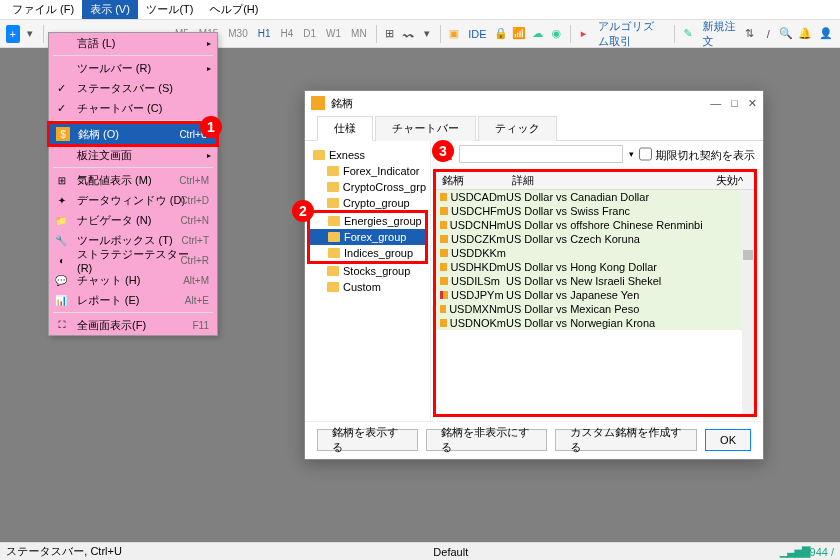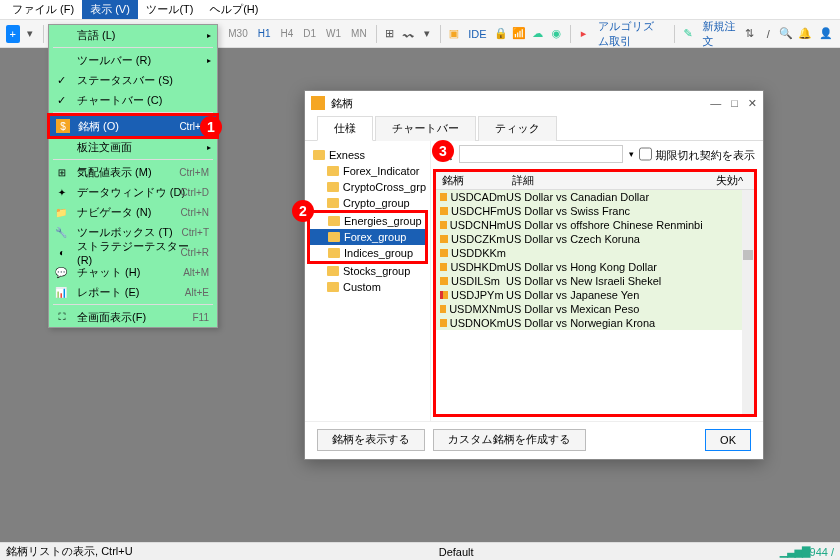--- a/index.html
+++ b/index.html
@@ -8,21 +8,21 @@
 .menubar .mi{padding:2px 8px;cursor:pointer}
 .menubar .mi.active{background:#1a5fb4;color:#fff}
 .toolbar{height:28px;background:#f5f5f5;display:flex;align-items:center;padding:0 6px;border-bottom:1px solid #ddd;gap:2px}
 .tbtn{width:22px;height:22px;display:flex;align-items:center;justify-content:center;color:#555}
 .tbtn.sq{width:18px;height:18px;background:#0a84ff;border-radius:2px;color:#fff}
 .tf{padding:0 4px;color:#888;font-size:10px}
 .tf.active{color:#1a5fb4;font-weight:normal}
 .sep{width:1px;height:18px;background:#ccc;margin:0 3px}
 .algo{color:#1a5fb4;padding:0 4px}
 .newo{color:#1a5fb4;padding:0 4px}
-.dropdown{position:absolute;top:24px;left:48px;width:170px;background:#86efac;border:1px solid #999;box-shadow:2px 2px 6px rgba(0,0,0,.2);z-index:10}
+.dropdown{position:absolute;top:32px;left:48px;width:170px;background:#f9a8d4;border:1px solid #999;box-shadow:2px 2px 6px rgba(0,0,0,.2);z-index:10}
 .dropdown .di{height:20px;display:flex;align-items:center;padding:0 20px 0 28px;position:relative}
 .dropdown .di.hl{background:#1a5fb4;color:#fff}
 .dropdown .di .sc{position:absolute;right:8px;color:#666;font-size:10px}
 .dropdown .di.hl .sc{color:#fff}
 .dropdown .di .arr{position:absolute;right:6px;font-size:8px}
 .dropdown .di .chk{position:absolute;left:8px}
 .dropdown .di .ico{position:absolute;left:6px;width:14px;height:14px;font-size:10px;display:flex;align-items:center;justify-content:center}
 .dropdown .dsep{height:1px;background:#ddd;margin:2px 4px}
 .dropdown .red{border:3px solid #f00;margin:-2px}
 .grayzone{position:absolute;top:48px;left:0;right:0;bottom:18px;background:#808080}
@@ -303,27 +303,28 @@
             </div>
           </div>
         <div class="scrollb">
             <div class="thumb"></div>
           </div>
       </div>
     </div>
   </div>
   <div class="dlg-btns">
     <div class="btn">銘柄を表示する</div>
+    <div class="btn">銘柄を非表示にする</div>
     <div class="btn">カスタム銘柄を作成する</div>
     <div class="btn ok">OK</div>
   </div>
 </div>
 
 <div class="badge" style="top:116px;left:200px">1</div>
 <div class="badge" style="top:200px;left:292px">2</div>
 <div class="badge" style="top:140px;left:432px">3</div>
 
 <div class="statusbar">
-  <span>銘柄リストの表示, Ctrl+U</span>
+  <span>ステータスバー, Ctrl+U</span>
   <span class="c">Default</span>
   <span class="bars">▁▃▅▇</span>
   <span class="r">944 /</span>
 </div>
 
 </body></html>

